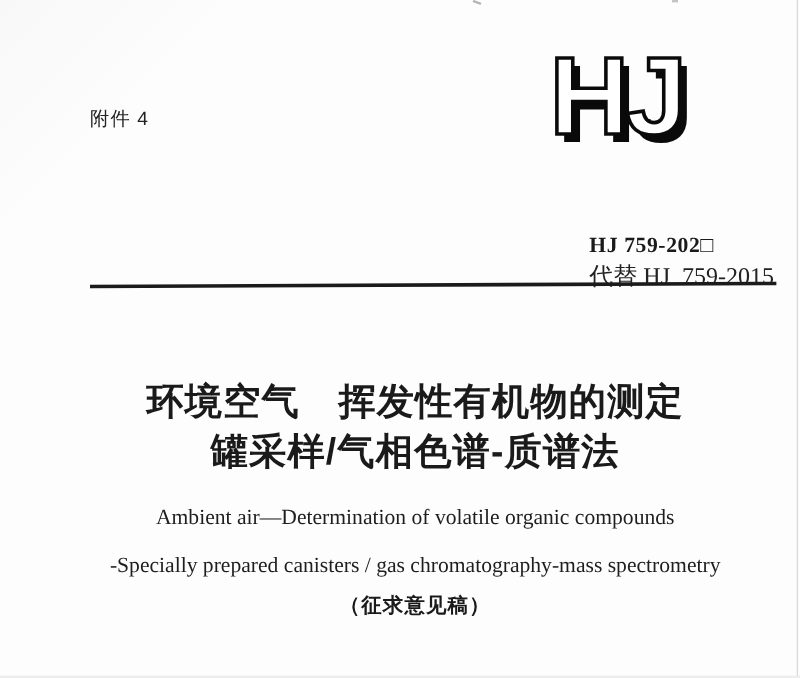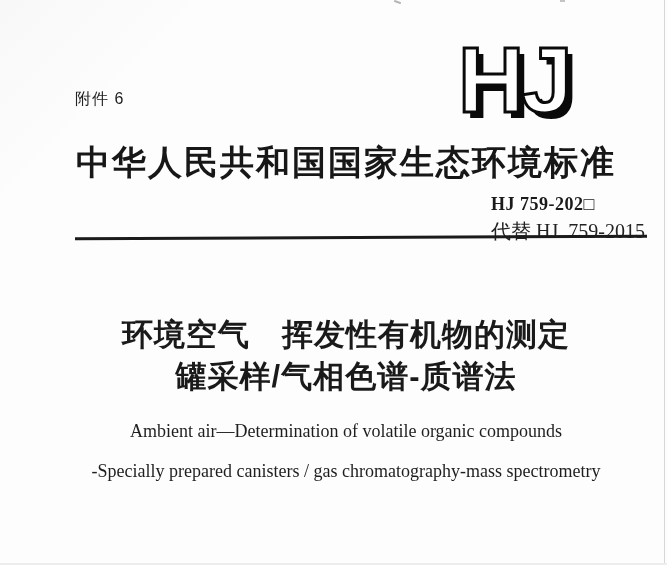--- a/index.html
+++ b/index.html
@@ -156,41 +156,41 @@
     height: 2px;
     background: #c4c4c4;
   }
 </style>
 </head>
 <body>
 
 <div class="page">
   <div class="content">
 
-    <div class="attachment-label">附件 6</div>
+    <div class="attachment-label">附件 4</div>
 
     <svg class="hj-logo" viewBox="0 0 145 100" aria-hidden="true">
       <text x="10" y="88" font-family="Liberation Sans, DejaVu Sans, sans-serif" font-size="92" font-weight="bold" letter-spacing="-3" fill="#0a0a0a">HJ</text>
       <text x="4" y="82" font-family="Liberation Sans, DejaVu Sans, sans-serif" font-size="92" font-weight="bold" letter-spacing="-3" fill="#ffffff" stroke="#0a0a0a" stroke-width="3">HJ</text>
     </svg>
 
-    <div class="org-heading">中华人民共和国国家生态环境标准</div>
 
     <div class="std-block">
       <div class="std-number">HJ 759-202□</div>
       <div class="replaces-note">代替 HJ  759-2015</div>
     </div>
 
     <div class="rule"></div>
 
     <div class="title-cn title-cn-line2">罐采样/气相色谱-质谱法</div>
     <div class="title-cn title-cn-line1">环境空气　挥发性有机物的测定</div>
 
     <div class="title-en title-en-line1">Ambient air—Determination of volatile organic compounds</div>
     <div class="title-en title-en-line2">-Specially prepared canisters / gas chromatography-mass spectrometry</div>
 
+    <div class="draft-note">（征求意见稿）</div>
   </div>
 
   <div class="scan-speck-1"></div>
   <div class="scan-speck-2"></div>
   <div class="scan-edge-right"></div>
   <div class="scan-edge-bottom"></div>
 </div>
 
 </body></html>

